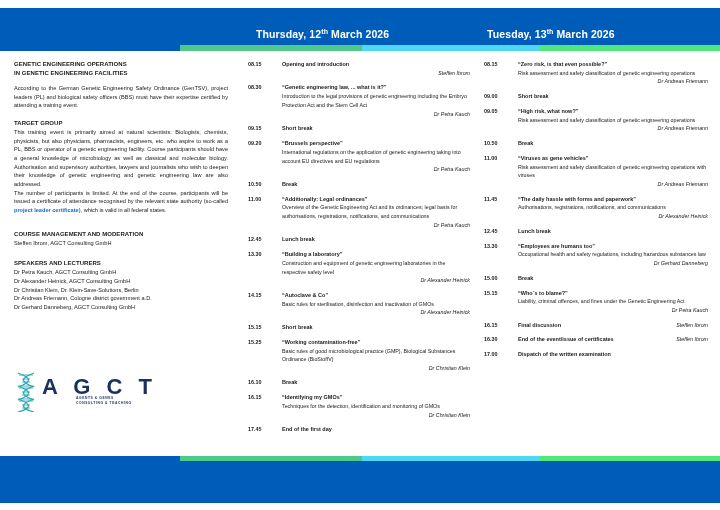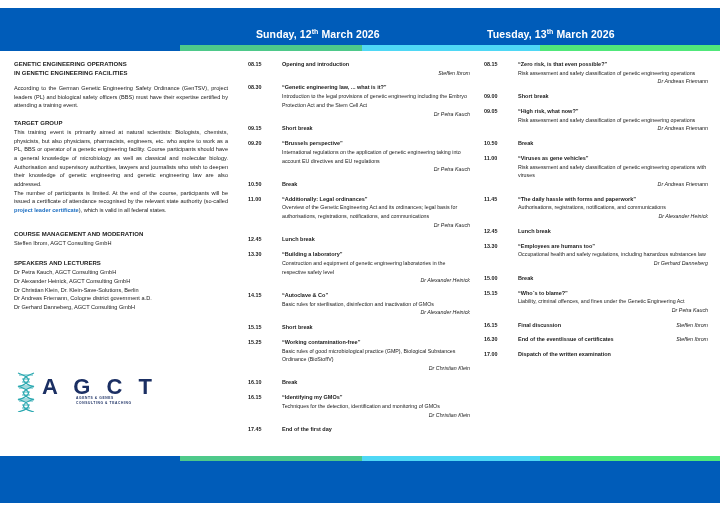--- a/index.html
+++ b/index.html
@@ -185,21 +185,21 @@
 </head>
 <body>
 
 <div id="top-banner"></div>
 <div id="top-stripes">
   <div class="stripe-blue"></div>
   <div class="stripe-green"></div>
   <div class="stripe-cyan"></div>
   <div class="stripe-lgreen"></div>
 </div>
-<div class="banner-title" id="banner-title-day1"><span>Sunday, 12</span><sup>th</sup><span> March 2026</span></div>
+<div class="banner-title" id="banner-title-day1"><span>Thursday, 12</span><sup>th</sup><span> March 2026</span></div>
 <div class="banner-title" id="banner-title-day2"><span>Tuesday, 13</span><sup>th</sup><span> March 2026</span></div>
 
 <div id="content">
 
   <div id="col-left">
     <h2>
       <span>GENETIC ENGINEERING OPERATIONS</span><br>
       <span>IN GENETIC ENGINEERING FACILITIES</span>
     </h2>
     <div class="blk-gap-md"></div>

